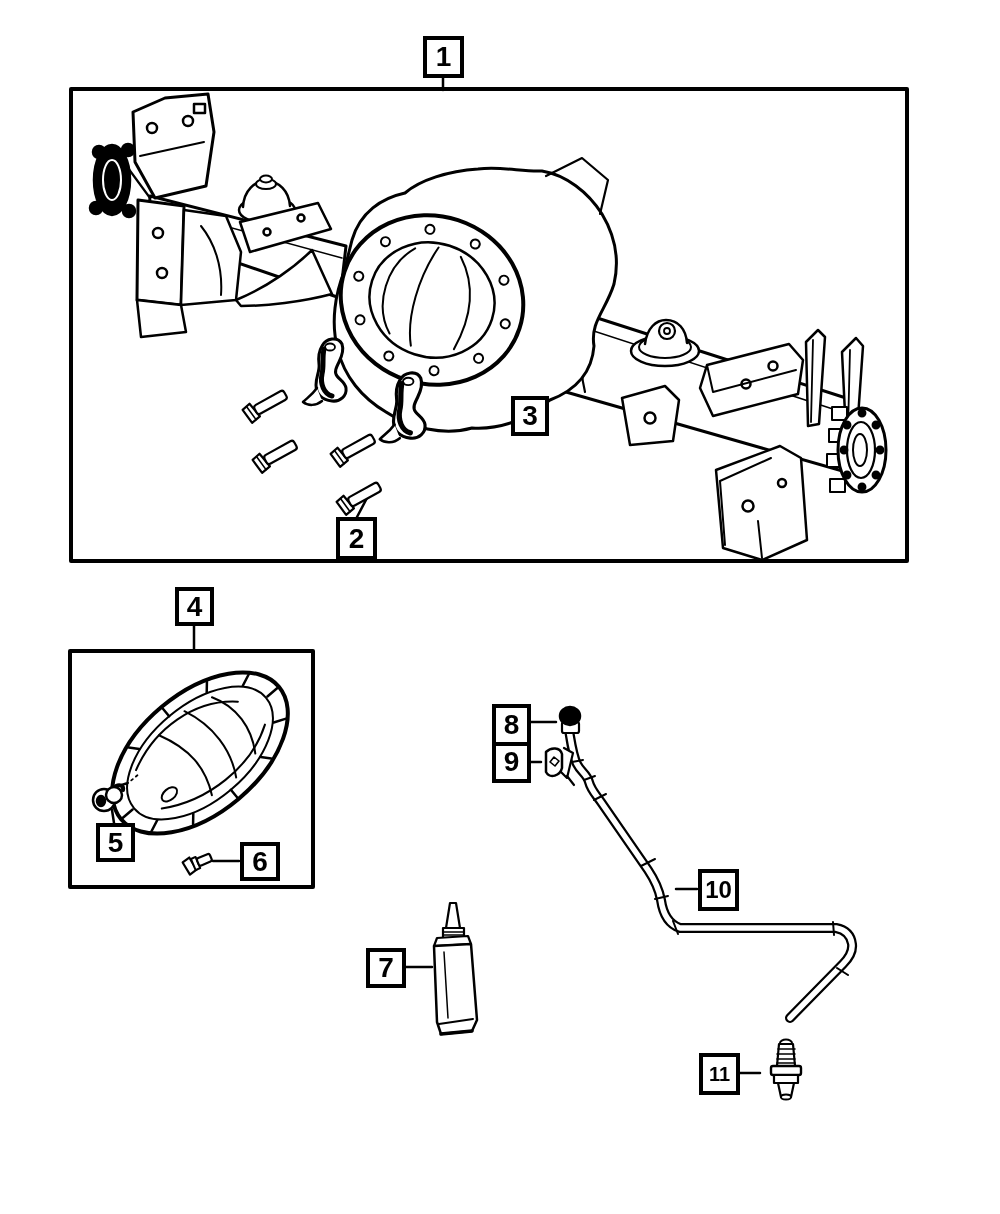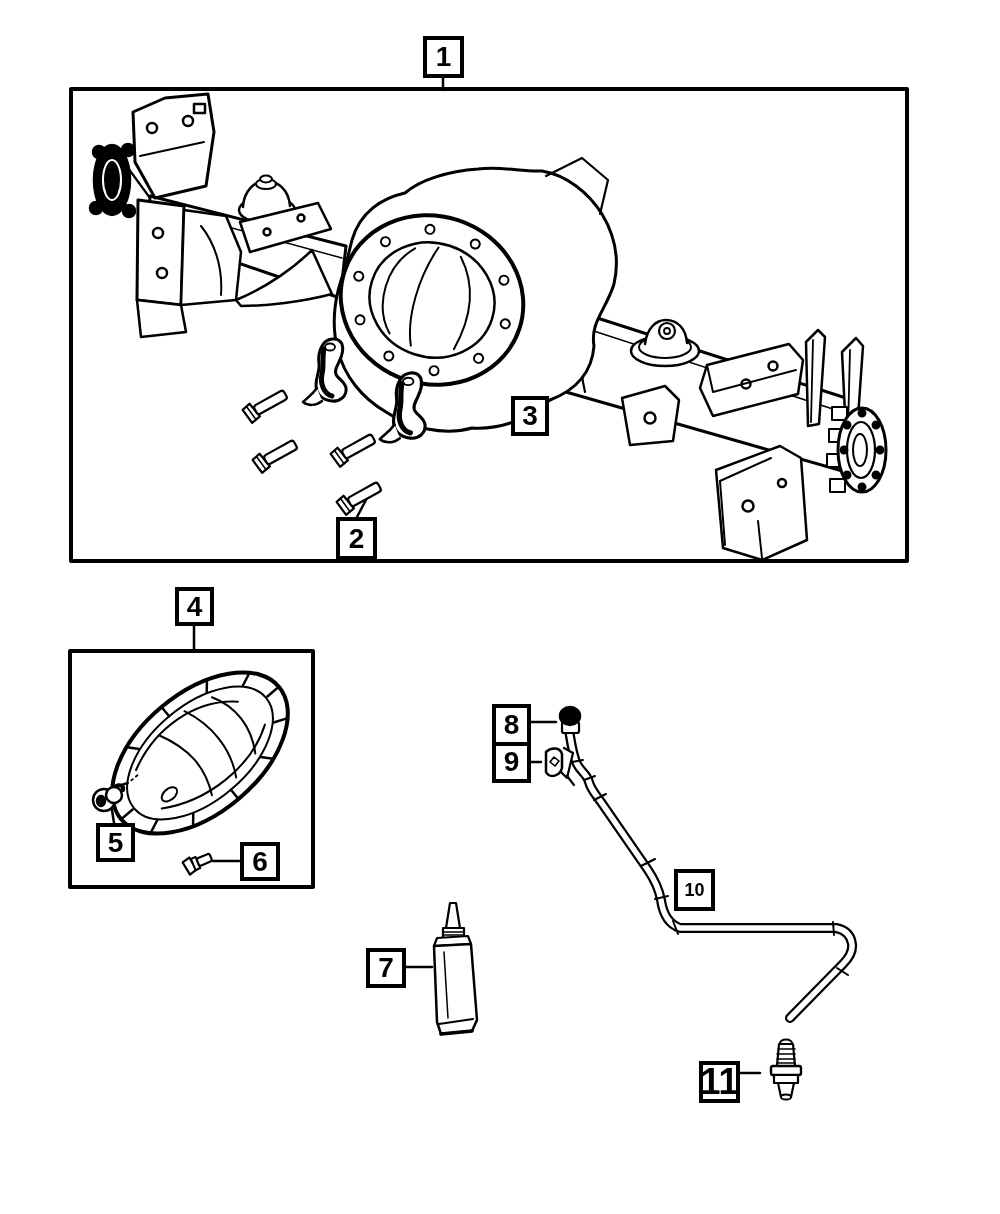--- a/index.html
+++ b/index.html
@@ -338,21 +338,21 @@
 
   <div class="callout-stack" style="left:492px;top:704px;width:39px;height:79px;">
     <div class="cell">
       <span>8</span>
     </div>
     <div class="cell">
       <span>9</span>
     </div>
   </div>
 
-  <div class="callout" style="left:674px;top:869px;width:41px;height:42px;font-size:18px;">
+  <div class="callout" style="left:698px;top:869px;width:41px;height:42px;font-size:24px;">
     <span>10</span>
   </div>
 
-  <div class="callout" style="left:699px;top:1053px;width:41px;height:42px;font-size:36px;margin-top:8px;">
+  <div class="callout" style="left:699px;top:1053px;width:41px;height:42px;font-size:20px;">
     <span>11</span>
   </div>
 
 </div>
 
 </body></html>

